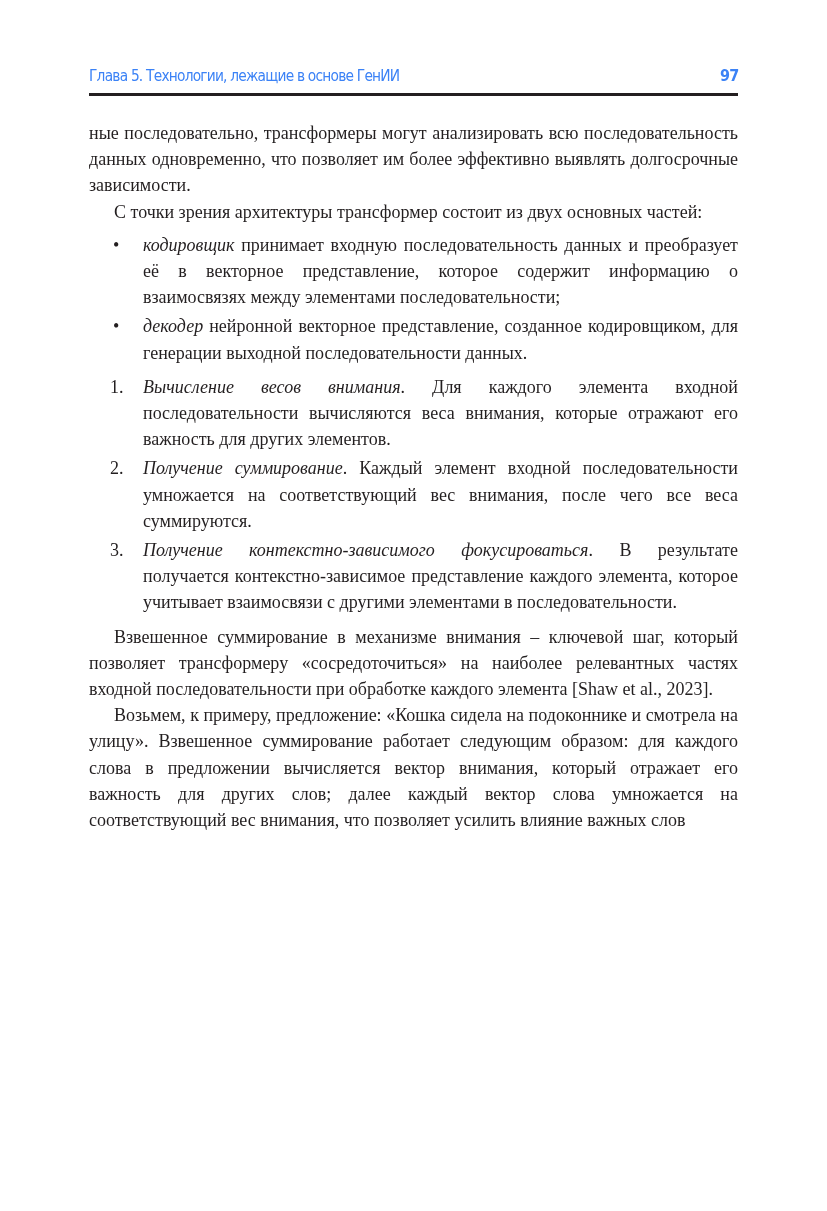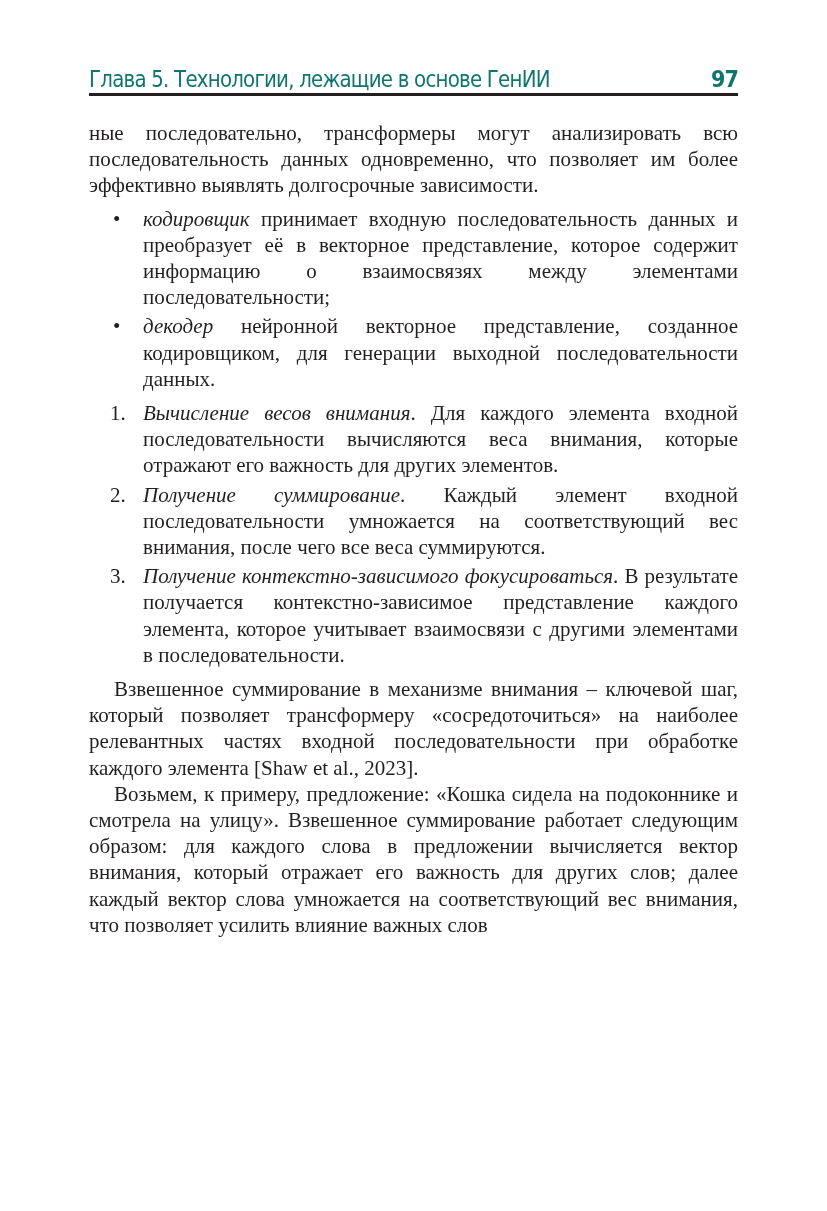--- a/index.html
+++ b/index.html
@@ -1,28 +1,28 @@
 <!DOCTYPE html>
 <html><head>
 <meta charset="utf-8">
 <style>
   html, body { margin: 0; padding: 0; background: #ffffff; }
   body { width: 827px; height: 1211px; position: relative; overflow: hidden; }
   .page { position: absolute; left: 89px; top: 0; width: 649px; color: #231f20; }
   .running-head {
     position: absolute; top: 66px; left: 0; width: 649px; height: 26px;
-    font-family: "DejaVu Sans", sans-serif; font-size: 23px; letter-spacing: -0.9px;
-    transform-origin: left; color: #0f766e; text-align: center;
+    font-family: "DejaVu Sans", sans-serif; font-size: 16px; letter-spacing: -0.9px;
+    transform-origin: left; color: #3b82f6; text-align: center;
   }
   .running-head .title { position: absolute; left: 0; top: 0; white-space: nowrap; transform: scaleX(0.86); transform-origin: left; }
   .running-head .pageno { position: absolute; right: 0; top: 0; font-weight: bold; transform: scaleX(0.9); transform-origin: right; }
   .head-rule { position: absolute; top: 93px; left: 0; width: 649px; height: 2.5px; background: #231f20; }
   .body-text {
     position: absolute; top: 120px; left: 0; width: 649px;
-    font-family: "Liberation Serif", serif; font-size: 21px; line-height: 26.2px;
+    font-family: "Liberation Serif", serif; font-size: 18px; line-height: 26.2px;
     text-align: justify; color: #231f20;
   }
   .body-text p { margin: 0; }
   .indent { text-indent: 25px; }
   .ulist { margin: 7px 0 8px 0; padding: 0; list-style: none; }
   .ulist li { position: relative; padding-left: 54px; margin-bottom: 3px; }
   .ulist li .bullet { position: absolute; left: 24px; top: 0; }
   .olist { margin: 7px 0 8px 0; padding: 0; list-style: none; }
   .olist li { position: relative; padding-left: 54px; margin-bottom: 3px; }
   .olist li .num { position: absolute; left: 21px; top: 0; }
@@ -33,20 +33,21 @@
 
 <div class="page">
   <div class="running-head">
     <span class="title">Глава 5. Технологии, лежащие в основе ГенИИ</span>
     <span class="pageno">97</span>
   </div>
   <div class="head-rule"></div>
 
   <div class="body-text">
     <p>ные последовательно, трансформеры могут анализировать всю последовательность данных одновременно, что позволяет им более эффективно выявлять долгосрочные зависимости.</p>
+    <p class="indent">С точки зрения архитектуры трансформер состоит из двух основных частей:</p>
 
     <ul class="ulist">
       <li>
         <span class="bullet">•</span><em>кодировщик</em><span> принимает входную последовательность данных и преобразует её в векторное представление, которое содержит информацию о взаимосвязях между элементами последовательности;</span>
       </li>
       <li>
         <span class="bullet">•</span><em>декодер</em><span> нейронной векторное представление, созданное кодировщиком, для генерации выходной последовательности данных.</span>
       </li>
     </ul>
 

